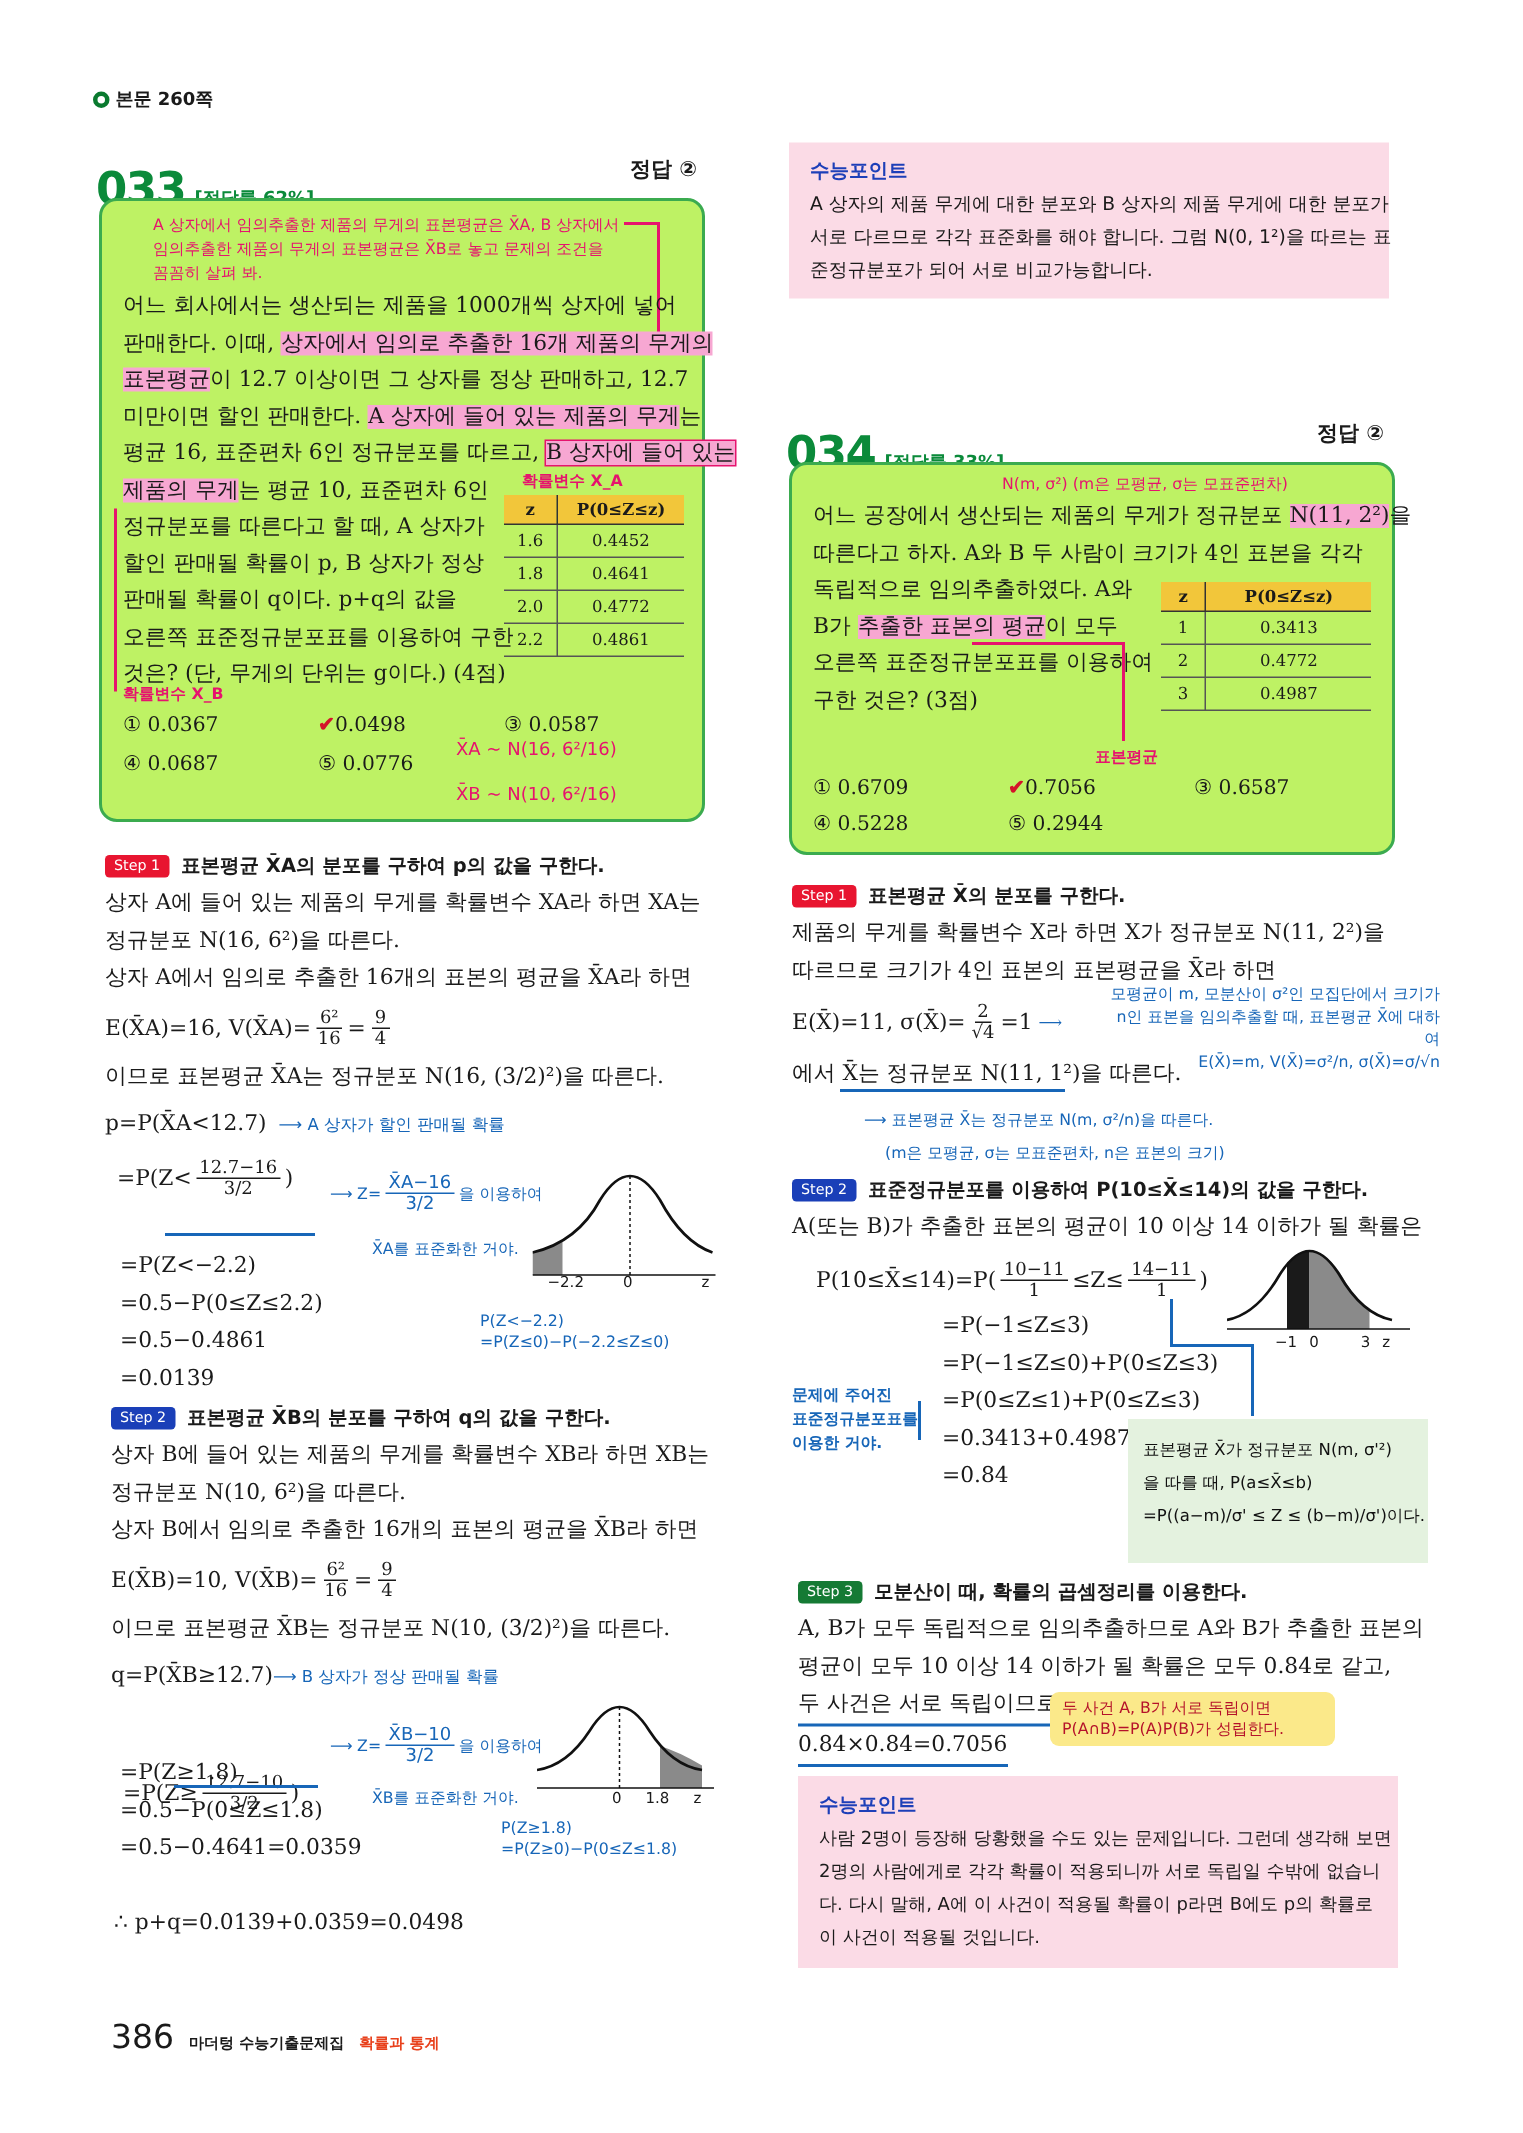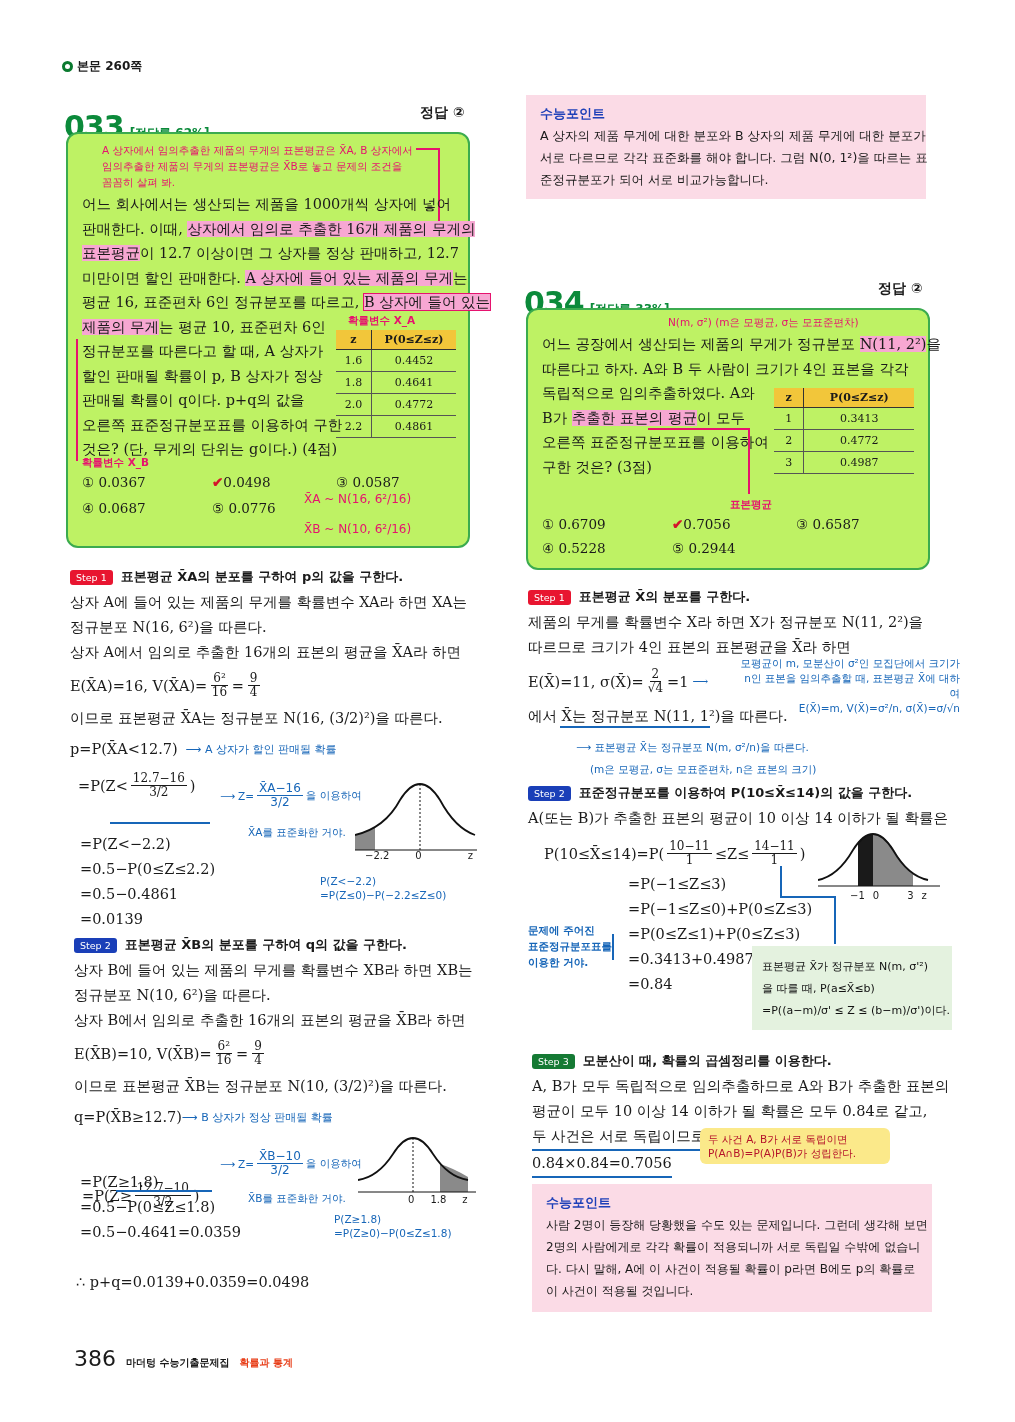--- a/index.html
+++ b/index.html
@@ -396,21 +396,21 @@
   <path d="M55,2 Q65,2 75,16 Q85,34 95,42 L95,54 L55,54 Z" fill="#8a8a8a"></path>
   <path d="M0,48 Q20,44 35,18 Q45,2 55,2 Q65,2 75,18 Q90,44 110,48" fill="none" stroke="#111" stroke-width="1.8"></path>
   <line x1="0" y1="54" x2="122" y2="54" stroke="#111"></line>
 </svg>
 <div class="abs note" style="left:850px; top:890px; font-size:10px; display:flex; gap:8px;">
   <span>−1</span>
     <span>0</span>
     <span style="margin-left:20px;">3</span>
     <span>z</span>
 </div>
-<div class="abs greenbox" style="left:752px; top:946px; width:200px; height:84px;">
+<div class="abs greenbox" style="left:752px; top:946px; width:200px; height:96px;">
   <div class="abs note" style="left:10px; top:10px; line-height:22px; font-size:11px; color:#111;">
     <div>표본평균 X̄가 정규분포 N(m, σ'²)</div>
     <div>을 따를 때, P(a≤X̄≤b)</div>
     <div>=P((a−m)/σ' ≤ Z ≤ (b−m)/σ')이다.</div>
   </div>
 </div>
 
 <div class="abs step" style="left:532px; top:1052px;">
   <span class="badge b3">Step 3</span>
   <span>모분산이 때, 확률의 곱셈정리를 이용한다.</span>

